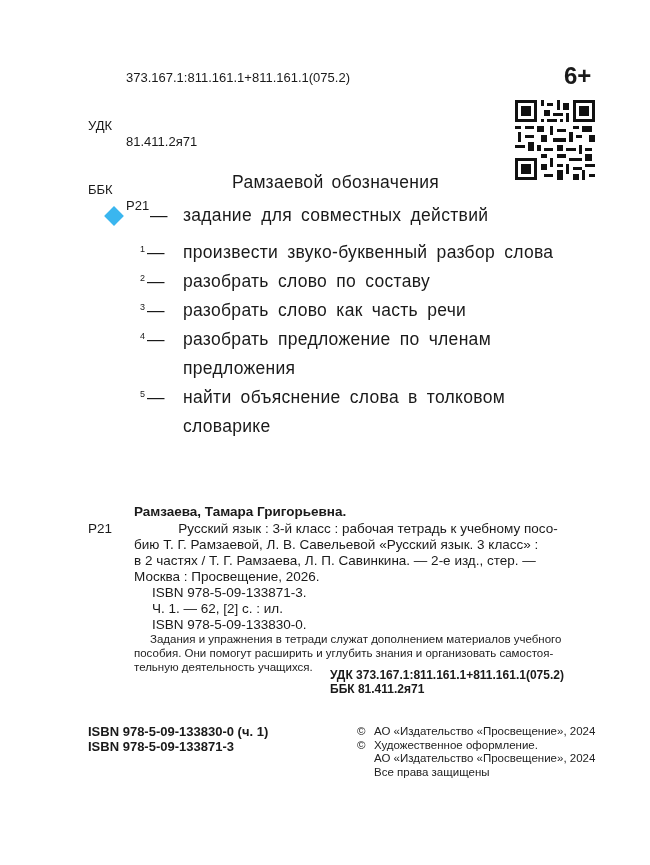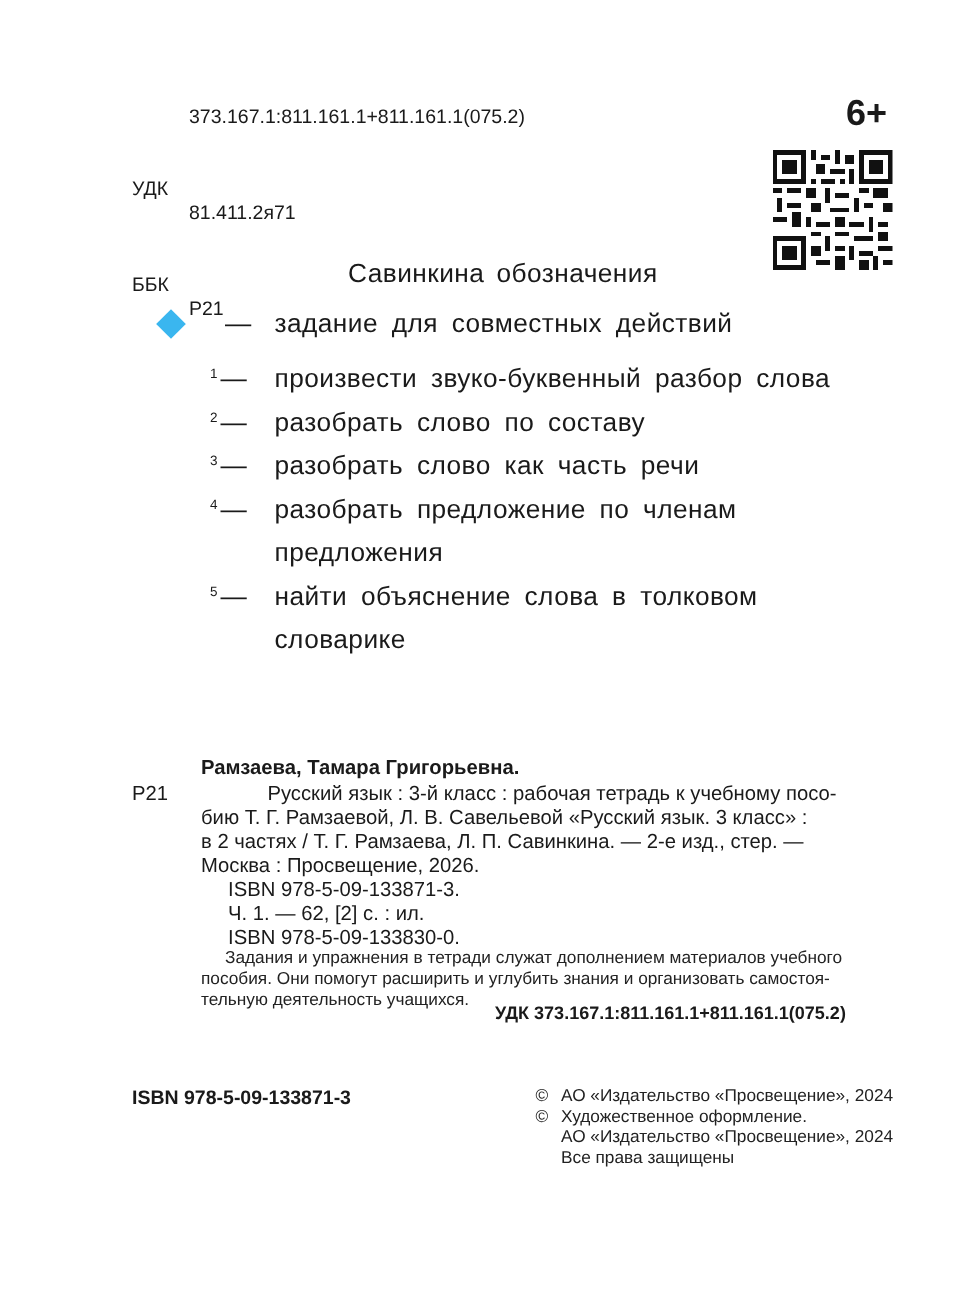--- a/index.html
+++ b/index.html
@@ -98,21 +98,21 @@
         <rect x="22" y="20" width="3" height="1"></rect>
       <rect x="9" y="23" width="3" height="1"></rect>
         <rect x="13" y="22" width="2" height="3"></rect>
         <rect x="18" y="23" width="2" height="2"></rect>
         <rect x="21" y="22" width="1" height="3"></rect>
         <rect x="23" y="23" width="2" height="1"></rect>
     </g>
   </svg>
 </div>
 
-<div class="abs legend-title" style="left:232px; top:172px;">Савинкина обозначения</div>
+<div class="abs legend-title" style="left:232px; top:172px;">Рамзаевой обозначения</div>
 
 <div class="abs leg" style="left:95px; top:201px; width:480px; height:240px;">
   <div class="leg-row" style="top:0;">
     <div class="abs diamond" style="left:12px; top:8px;"></div>
     <span class="leg-dash" style="left:55px;">—</span>
     <span class="leg-text">задание для совместных действий</span>
   </div>
   <div class="leg-row" style="top:37px;">
     <span class="leg-num" style="left:45px; top:-3px;">1</span>
     <span class="leg-dash" style="left:52px;">—</span>
@@ -153,23 +153,25 @@
   <div style="padding-left:18px;">Ч. 1. — 62, [2] с. : ил.</div>
   <div style="padding-left:18px;">ISBN 978-5-09-133830-0.</div>
 </div>
 <div class="abs small" style="left:134px; top:632px; width:450px;">
   <div style="padding-left:16px;">Задания и упражнения в тетради служат дополнением материалов учебного</div>
   <div>пособия. Они помогут расширить и углубить знания и организовать самостоя-</div>
   <div>тельную деятельность учащихся.</div>
 </div>
 <div class="abs bold" style="left:330px; top:668px; font-size:12px; line-height:14px;">
   <div>УДК 373.167.1:811.161.1+811.161.1(075.2)</div>
+  <div>ББК 81.411.2я71</div>
 </div>
 
 <div class="abs bold" style="left:88px; top:724px; font-size:13px; line-height:15px;">
+  <div>ISBN 978-5-09-133830-0 (ч. 1)</div>
   <div>ISBN 978-5-09-133871-3</div>
 </div>
 
 <div class="abs small" style="left:357px; top:725px; line-height:13.5px;">
   <div style="position:relative; padding-left:17px;">
     <span style="position:absolute; left:0;">©</span>
     <span>АО «Издательство «Просвещение», 2024</span>
   </div>
   <div style="position:relative; padding-left:17px;">
     <span style="position:absolute; left:0;">©</span>

